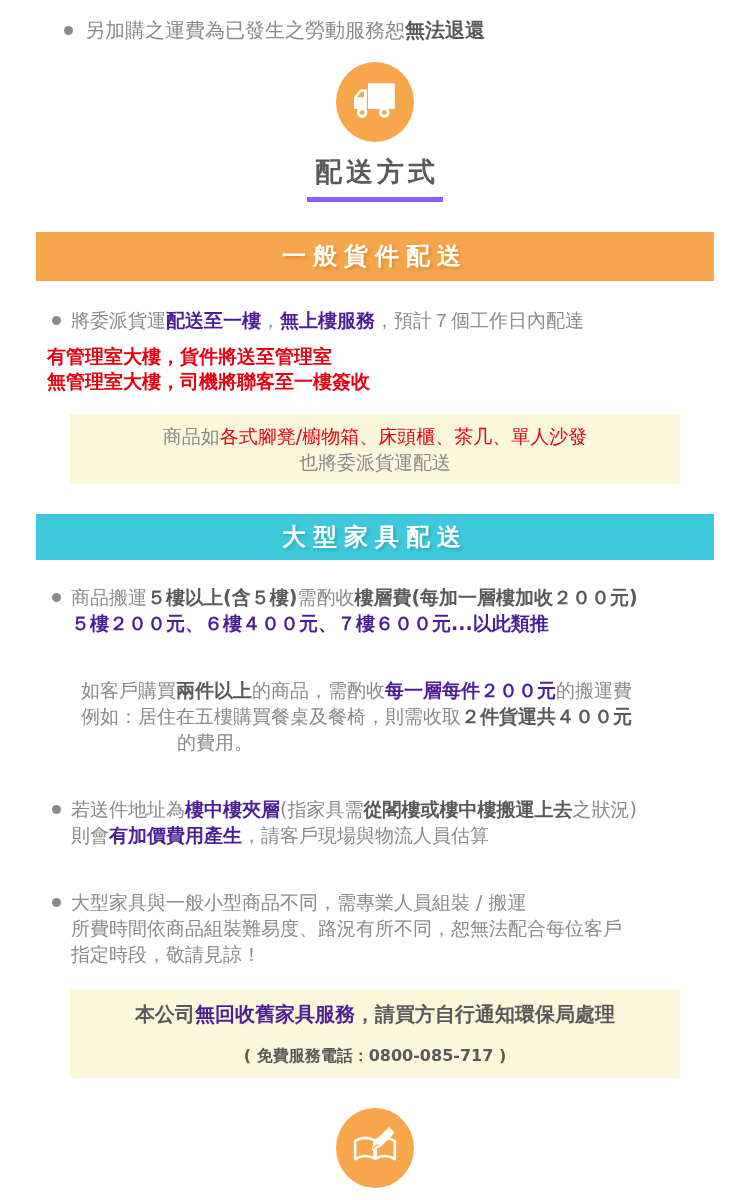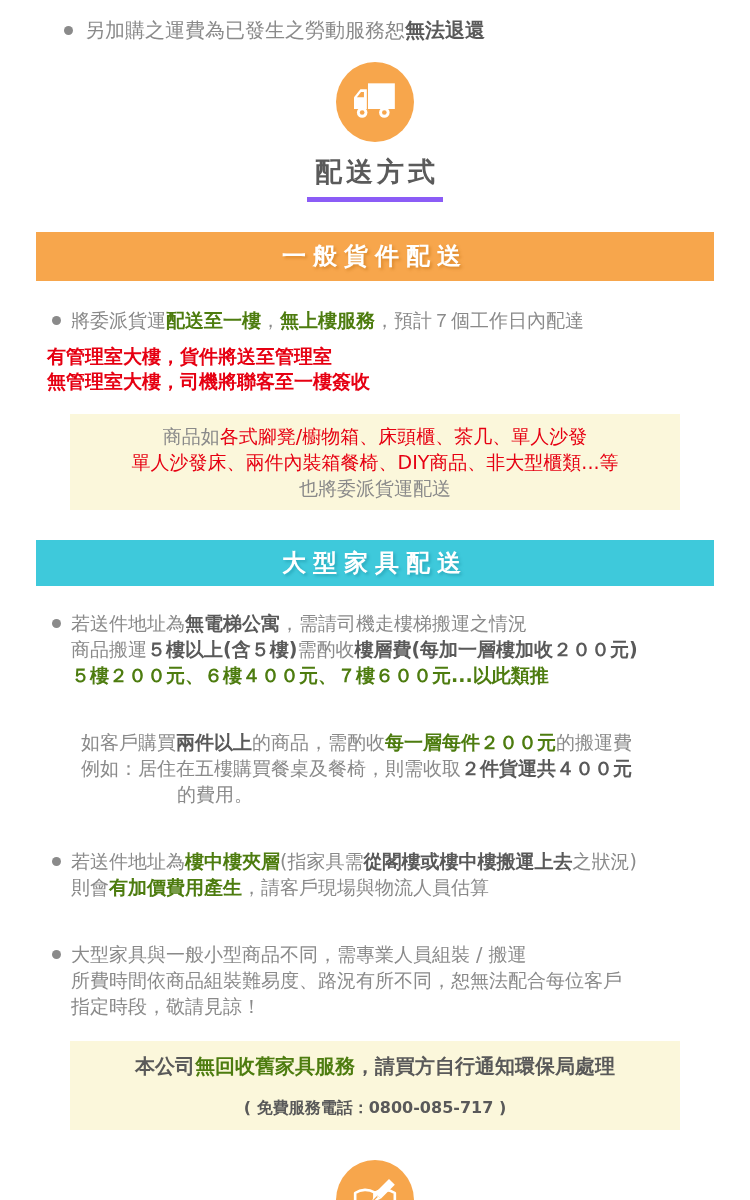--- a/index.html
+++ b/index.html
@@ -2,21 +2,21 @@
 <html><head>
 <meta charset="utf-8">
 <style>
   * { margin:0; padding:0; box-sizing:border-box; }
   body { background:#ffffff; font-family:"DejaVu Sans", sans-serif; }
   .page { width:750px; height:1200px; margin:0 auto; background:#ffffff; overflow:hidden; position:relative; }
 
   
   .s-gray      { color:#8A8A8A; }
   .s-dark      { color:#595959; font-weight:bold; }
-  .s-red       { color:#4d7c0f; font-weight:bold; }
+  .s-red       { color:#4c1d95; font-weight:bold; }
   .s-red-plain { color:#E60012; }
 
   
   .top-note { display:flex; align-items:flex-start; padding:16px 20px 0 64px; font-size:20px; line-height:28px; }
   .dot { width:9px; height:9px; border-radius:50%; background:#8A8A8A; flex:0 0 9px; margin:10px 12px 0 0; }
 
   
   .sec-head { text-align:center; }
   .sec-head.first { margin-top:18px; }
   .icon-circle { width:78px; height:80px; border-radius:50%; background:#F7A64C; display:inline-flex; align-items:center; justify-content:center; }
@@ -79,30 +79,28 @@
 
   <div class="b-row mt26">
     <span class="dot"></span>
     <span class="b-text"><span class="s-gray">將委派貨運</span><span class="s-red">配送至一樓</span><span class="s-gray">，</span><span class="s-red">無上樓服務</span><span class="s-gray">，預計７個工作日內配達</span></span>
   </div>
   <div class="red-note gap-top">有管理室大樓，貨件將送至管理室</div>
   <div class="red-note">無管理室大樓，司機將聯客至一樓簽收</div>
 
   <div class="ybox products">
     <div><span class="s-gray">商品如</span><span class="s-red-plain">各式腳凳/櫥物箱、床頭櫃、茶几、單人沙發</span></div>
-    <div><span class="s-red-plain">單人沙發床、兩件內裝箱餐椅、DIY商品、非大型櫃類...等</span></div>
     <div><span class="s-gray">也將委派貨運配送</span></div>
   </div>
 
   <div class="banner cyan">大型家具配送</div>
 
   <div class="b-row mt24">
     <span class="dot"></span>
     <span class="b-text">
-      <div><span class="s-gray">若送件地址為</span><span class="s-dark">無電梯公寓</span><span class="s-gray">，需請司機走樓梯搬運之情況</span></div>
       <div><span class="s-gray">商品搬運</span><span class="s-dark">５樓以上(含５樓)</span><span class="s-gray">需酌收</span><span class="s-dark">樓層費</span><span class="s-dark">(每加一層樓加收２００元)</span></div>
       <div><span class="s-red">５樓２００元、６樓４００元、７樓６００元...以此類推</span></div>
     </span>
   </div>
 
   <div class="plain-block mt28">
     <div><span class="s-gray">如客戶購買</span><span class="s-dark">兩件以上</span><span class="s-gray">的商品，需酌收</span><span class="s-red">每一層每件２００元</span><span class="s-gray">的搬運費</span></div>
     <div><span class="s-gray">例如：居住在五樓購買餐桌及餐椅，則需收取</span><span class="s-dark">２件貨運共４００元</span></div>
     <div class="indent"><span class="s-gray">的費用。</span></div>
   </div>

